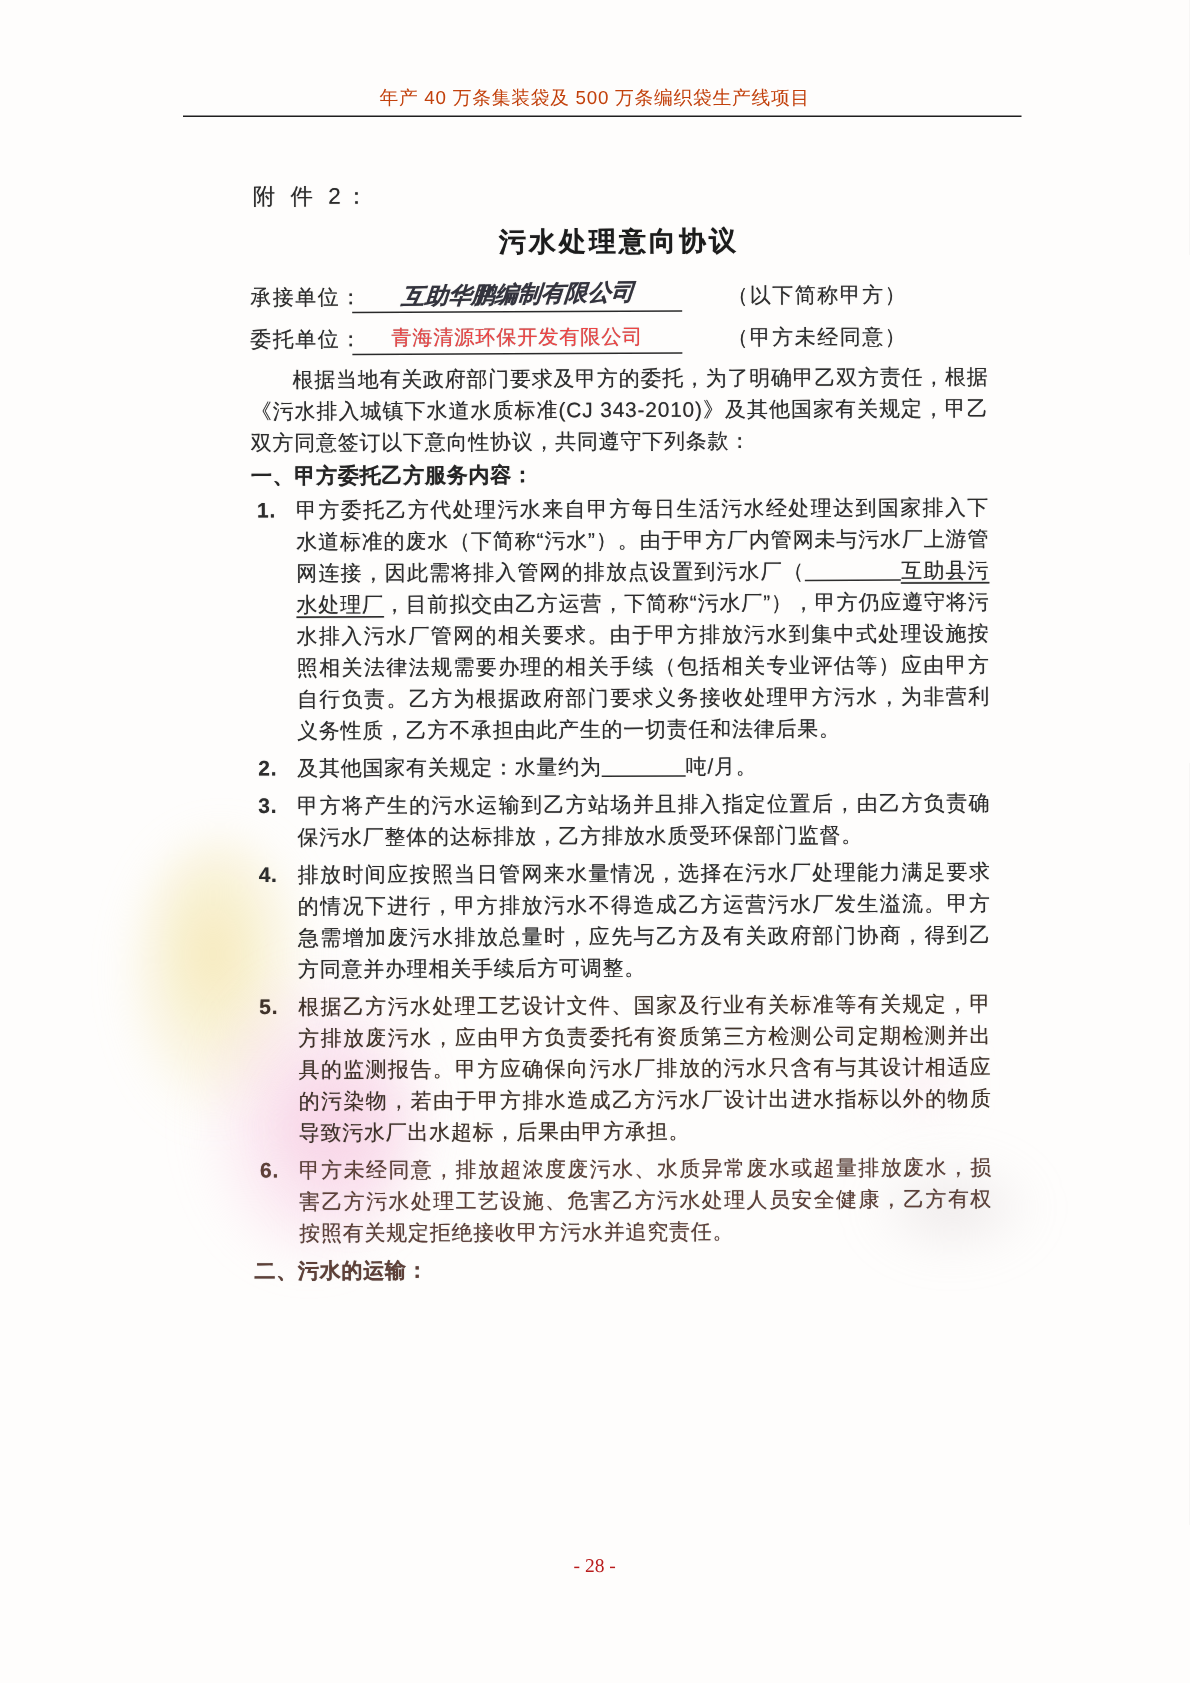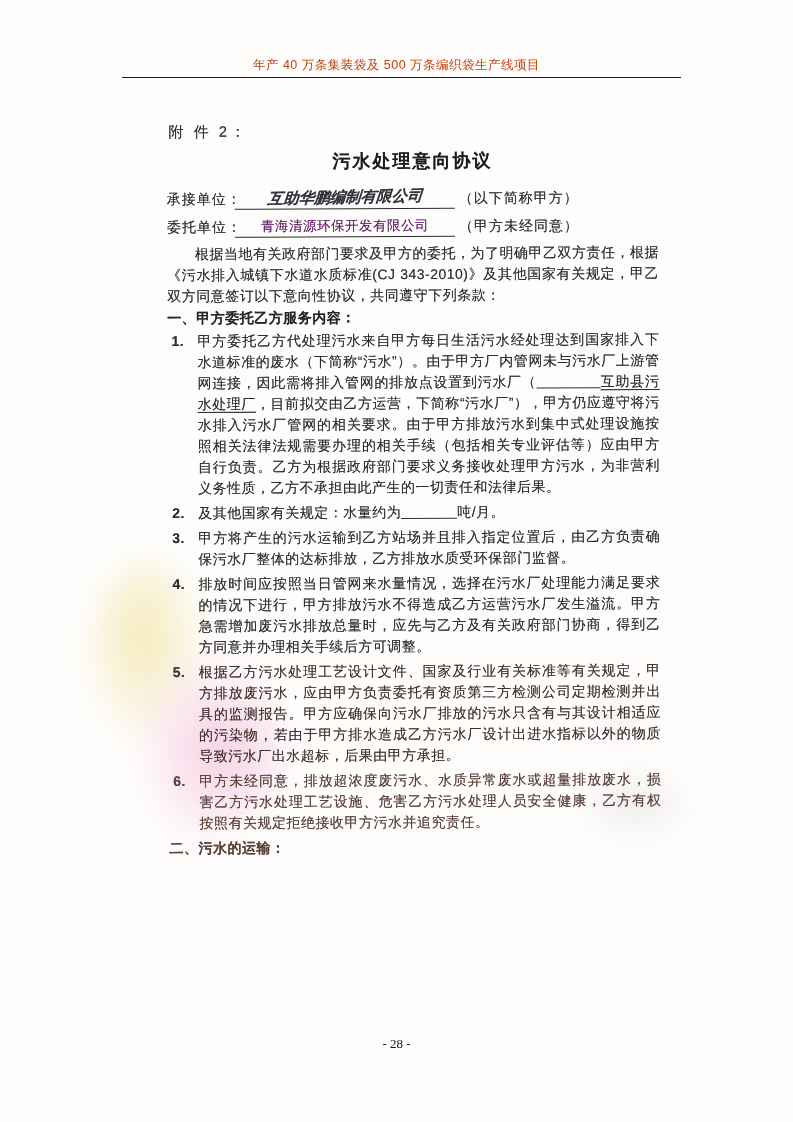--- a/index.html
+++ b/index.html
@@ -50,40 +50,40 @@
   .party .plabel{width:68px;letter-spacing:1px;}
   .party .pline{
     display:inline-block;width:220px;text-align:center;
     border-bottom:1.4px solid #2a2a2a;margin:0 4px 0 0;
   }
   .hand{
     font-style:italic;font-weight:700;font-size:15.5px;
     transform:skewX(-6deg) rotate(-1deg);display:inline-block;
     color:#33333d;letter-spacing:0;
   }
-  .print-u{font-size:13.5px;color:#701a75;}
-  .psuffix{letter-spacing:1px;}
+  .print-u{font-size:13.5px;color:#ef4444;}
+  .psuffix{letter-spacing:1px;margin-left:26px;}
   .intro{
     margin-top:6px;text-indent:2em;text-align:justify;
   }
   .sect{font-weight:700;color:#252525;margin-top:1px;}
   .sect.warm{color:#5e4038;}
   .items{margin-top:2px;}
   .item{display:flex;margin-bottom:4px;}
   .item .num{flex:0 0 26px;font-weight:700;padding-left:4px;}
   .item .itext{flex:1;text-align:justify;}
   .item5{color:#403229;}
   .item6{color:#5e4038;}
   .blank{display:inline-block;border-bottom:1.3px solid currentColor;height:14px;vertical-align:-2px;}
   .blank-w64{width:64px;}
   .blank-w56{width:56px;}
   .ufill{text-decoration:underline;text-underline-offset:3px;}
   .footer{
     position:absolute;left:0;top:1036px;width:100%;text-align:center;
-    font-family:"Liberation Serif",serif;font-size:13px;color:#0f172a;
+    font-family:"Liberation Serif",serif;font-size:13px;color:#b91c1c;
   }
 </style>
 </head>
 <body>
 
 <div class="page">
 
   <div class="smudge smudge-yellow1"></div>
   <div class="smudge smudge-pink1"></div>
   <div class="smudge smudge-pink2"></div>

